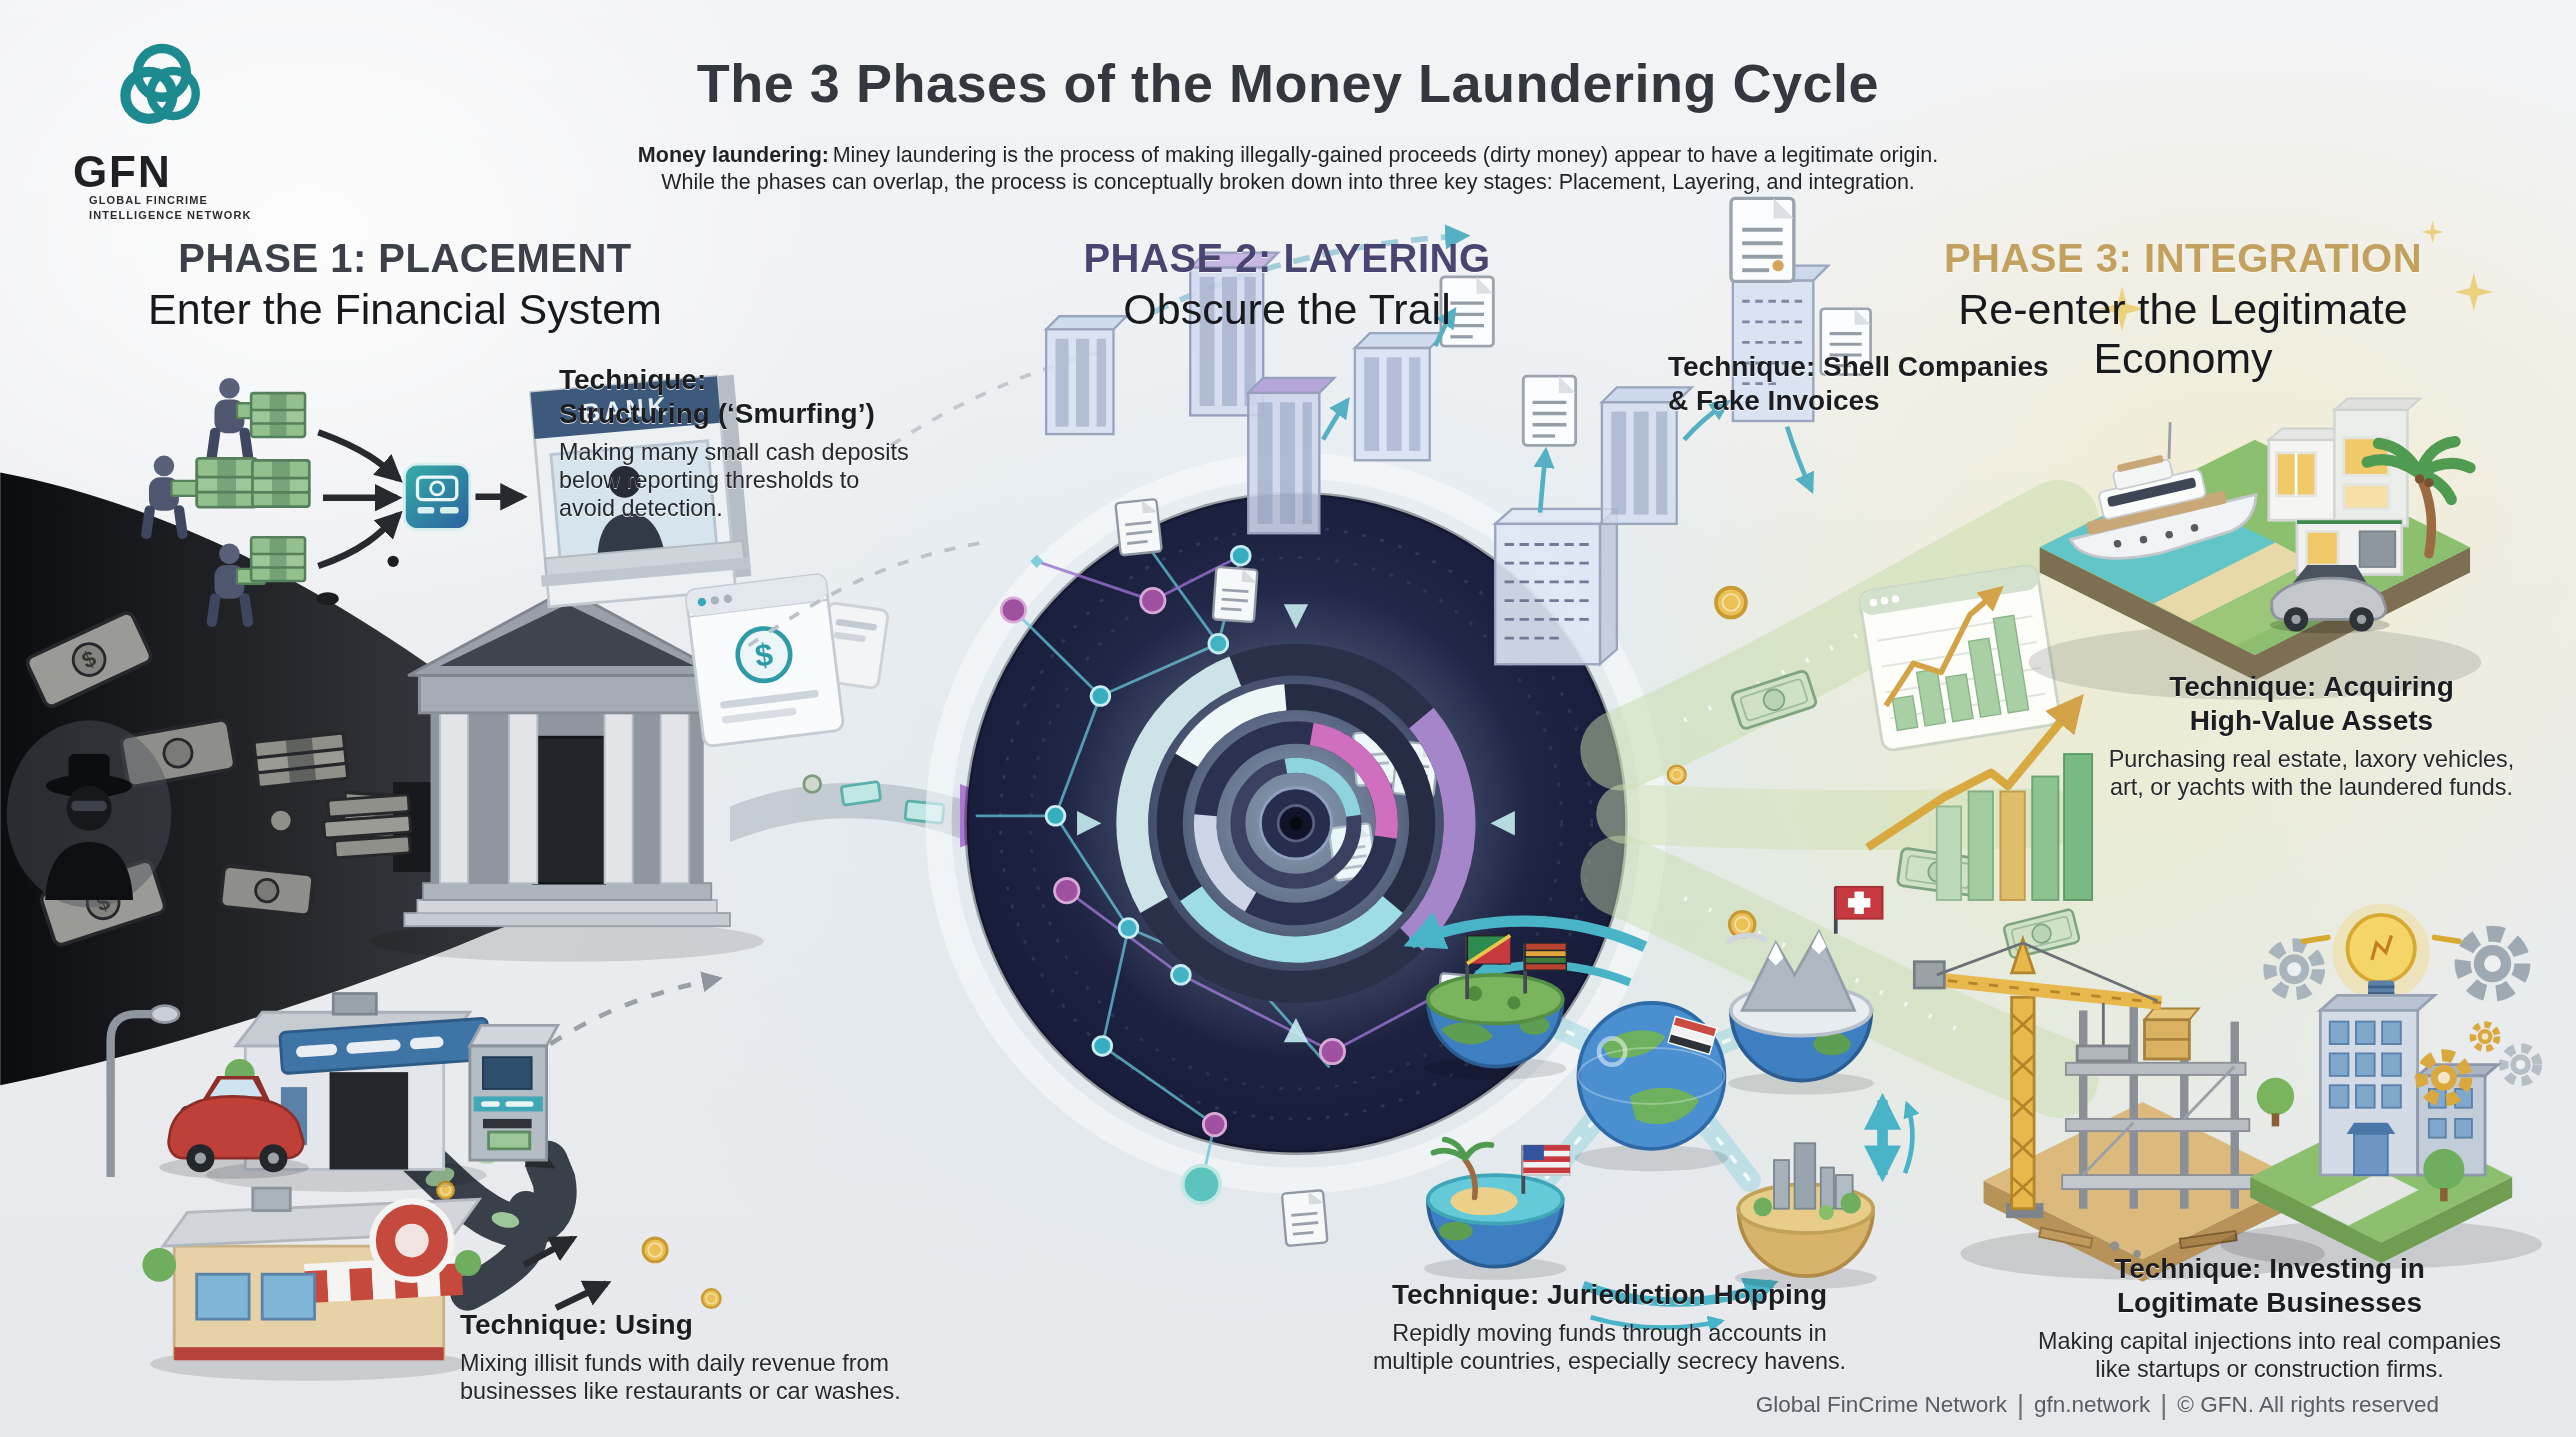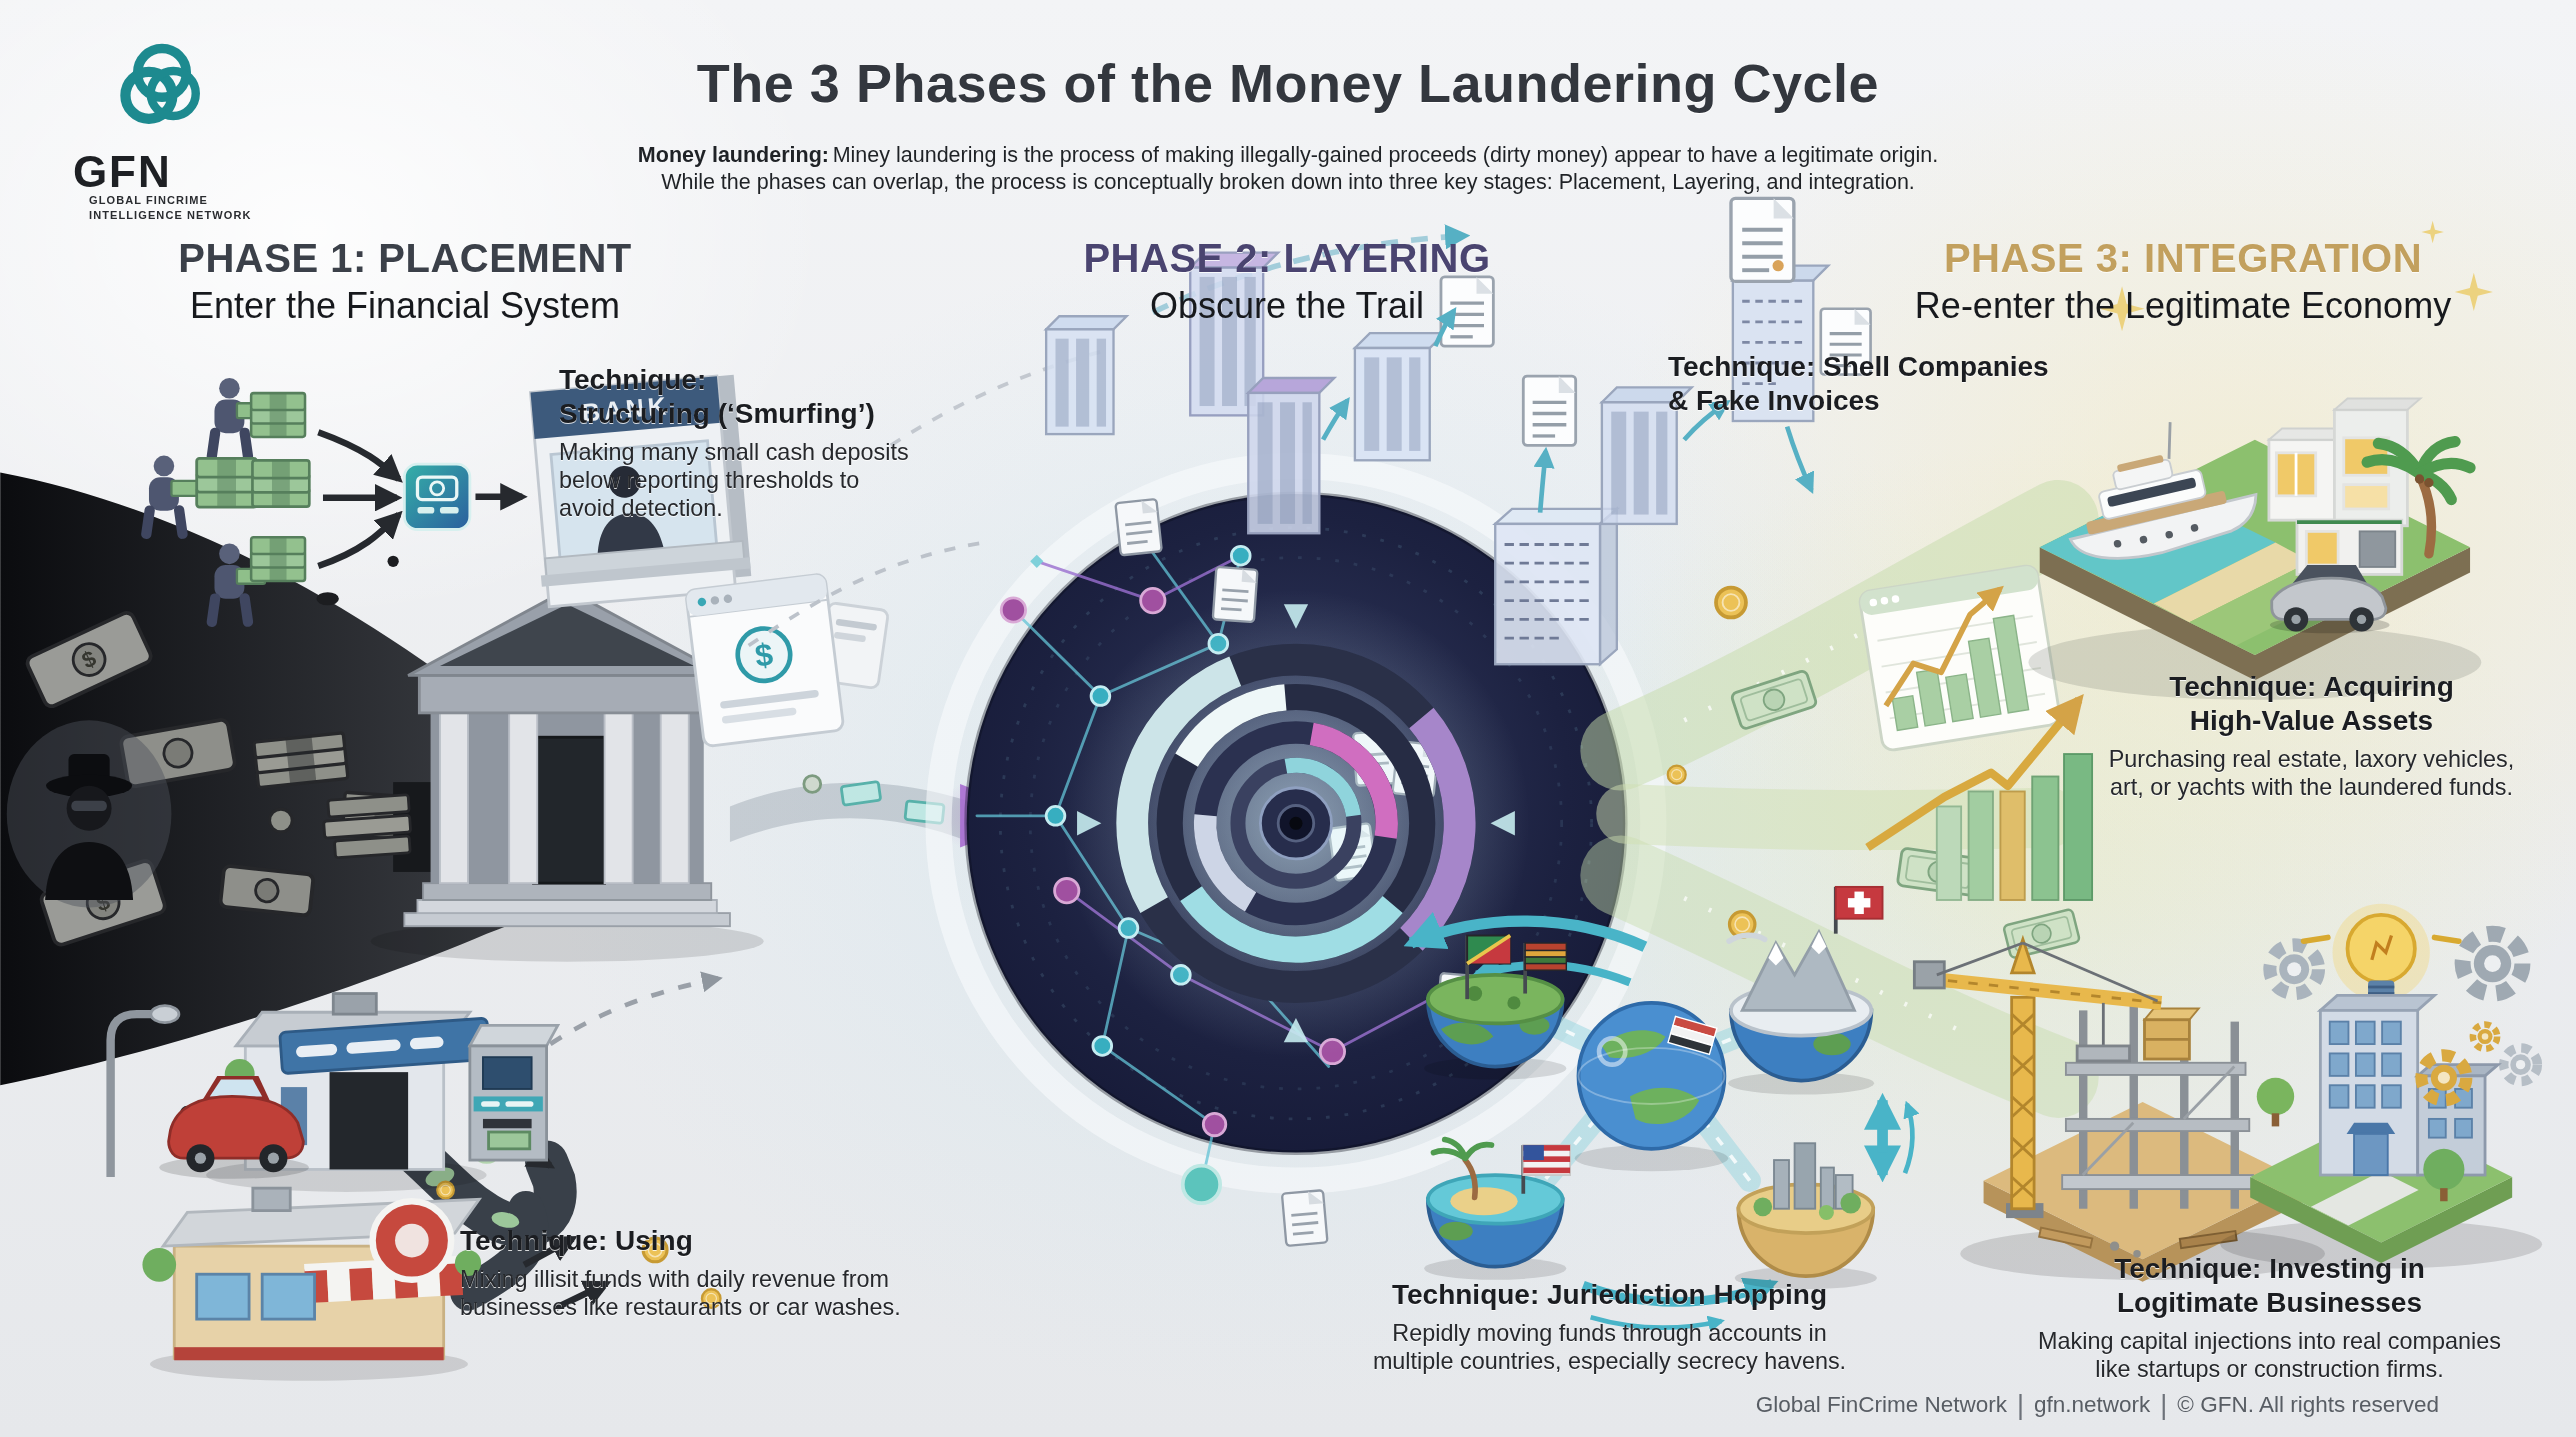--- a/index.html
+++ b/index.html
@@ -20,33 +20,33 @@
   .logo .sub{font-size:11px;font-weight:700;color:#2a2c30;letter-spacing:1.1px;line-height:15px;margin-left:16px;}
   
   .title-wrap{position:absolute;left:0;width:2576px;top:52px;text-align:center;}
   .title{font-size:54px;font-weight:700;color:#33373e;letter-spacing:0.5px;text-shadow:0 0.9px 0 #fff;}
   .intro-wrap{position:absolute;left:0;width:2576px;top:142px;text-align:center;color:#1f2226;}
   .intro-line{font-size:21.5px;font-weight:500;line-height:27px;}
   .intro-line .b{font-weight:800;margin-right:3.7px;}
   
   .phase{position:absolute;width:580px;text-align:center;}
   .phase-title{font-size:40px;font-weight:800;letter-spacing:0.5px;text-shadow:0 0.9px 0 rgba(255,255,255,.8);}
-  .phase-sub{font-size:36px;font-weight:400;color:#17191d;margin-top:3.7px;}
+  .phase-sub{font-size:43px;font-weight:400;color:#17191d;margin-top:3.7px;}
   .p1{left:115px;top:236px;} .p1 .phase-title{color:#3b4049;}
   .p2{left:997px;top:236px;} .p2 .phase-title{color:#4a4470;}
   .p3{left:1893px;top:236px;} .p3 .phase-title{color:#c2a05e;}
   
   .tech{position:absolute;text-shadow:0 0.9px 0 rgba(255,255,255,.8);}
   .tech-title{font-size:28px;font-weight:800;color:#1b1d21;line-height:34px;}
   .tech-body{font-size:23.4px;font-weight:500;color:#26282c;line-height:28px;margin-top:6.5px;}
   .line{display:block;}
   .t1{left:559px;top:363px;width:487px;}
   .t2{left:1668px;top:350px;width:487px;}
   .t3{left:2073px;top:670px;width:477px;text-align:center;}
-  .t4{left:460px;top:1224px;width:543px;}
+  .t4{left:460px;top:1308px;width:543px;}
   .t5{left:1357px;top:1278px;width:505px;text-align:center;}
   .t6{left:2026px;top:1252px;width:487px;text-align:center;}
   
   .footer{position:absolute;right:137px;top:1392px;font-size:22.5px;color:#585d64;display:flex;gap:10px;align-items:center;}
   .footer .sep{font-size:27px;font-weight:300;color:#6d727a;line-height:22.5px;}
 </style>
 </head>
 <body>
 
 <div class="canvas">

